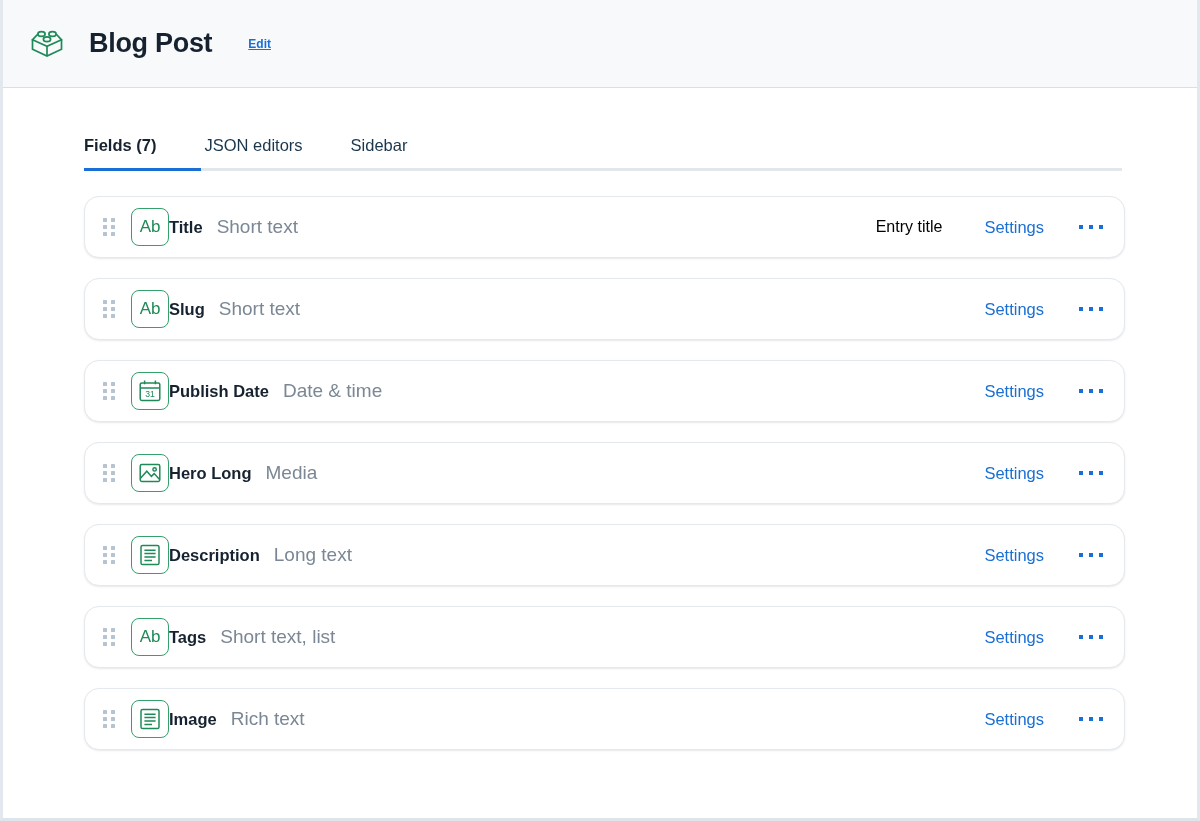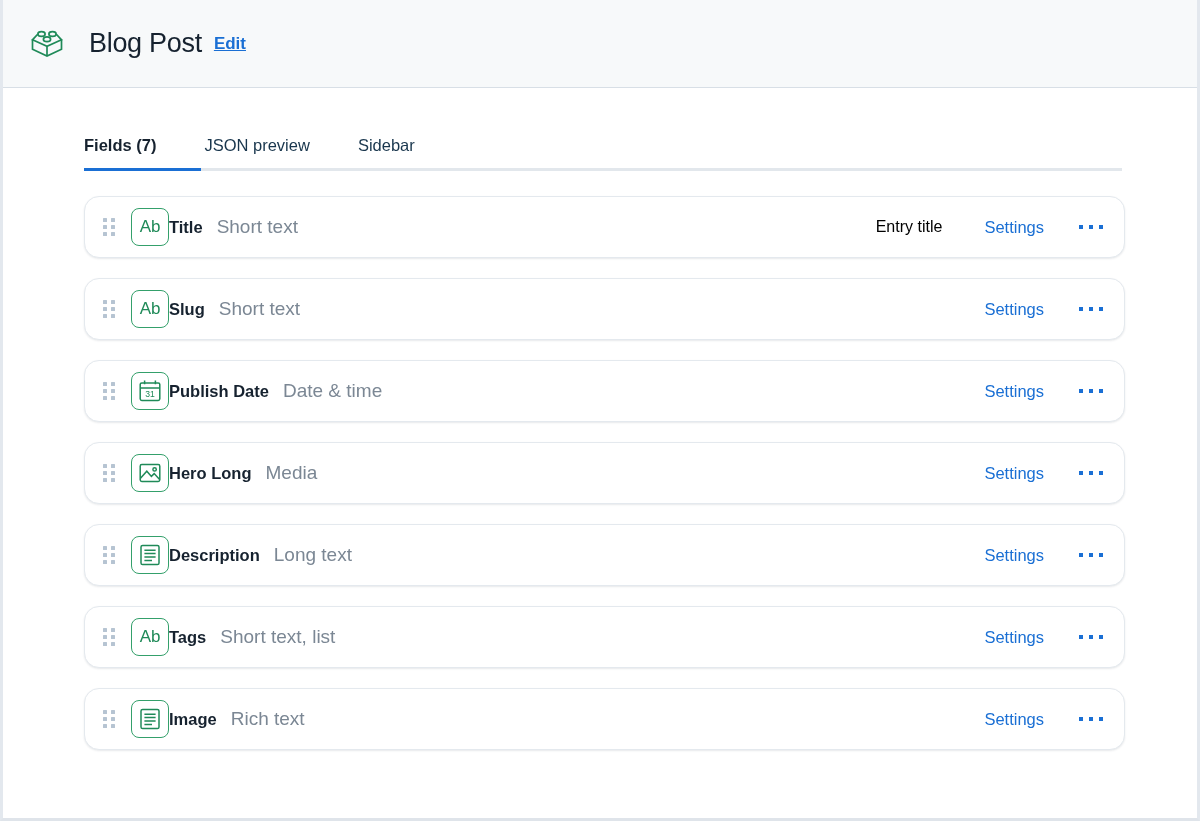--- a/index.html
+++ b/index.html
@@ -37,29 +37,29 @@
     width: 44px;
     height: 44px;
     flex: 0 0 44px;
     display: flex;
     align-items: center;
     justify-content: center;
   }
 
   .page-title {
     font-size: 27px;
-    font-weight: normal;
+    font-weight: bold;
     color: #16222f;
     letter-spacing: -0.3px;
     margin-left: 20px;
   }
 
   .edit-link {
-    margin-left: 12px;
-    font-size: 17px;
+    margin-left: 36px;
+    font-size: 12px;
     font-weight: bold;
     color: #1a6fd4;
     text-decoration: underline;
     cursor: pointer;
   }
 
   
   .tabs-wrap {
     position: relative;
     margin: 0 0 0 81px;
@@ -252,21 +252,21 @@
   </div>
 
   <div class="tabs-wrap">
     <div class="tabs">
 
       <div class="tab active">
         <span>Fields (7)</span>
       </div>
 
       <div class="tab">
-        <span>JSON preview</span>
+        <span>JSON editors</span>
       </div>
 
       <div class="tab">
         <span>Sidebar</span>
       </div>
 
 
     </div>
     <div class="tabs-rule"></div>
     <div class="tabs-rule-active"></div>

